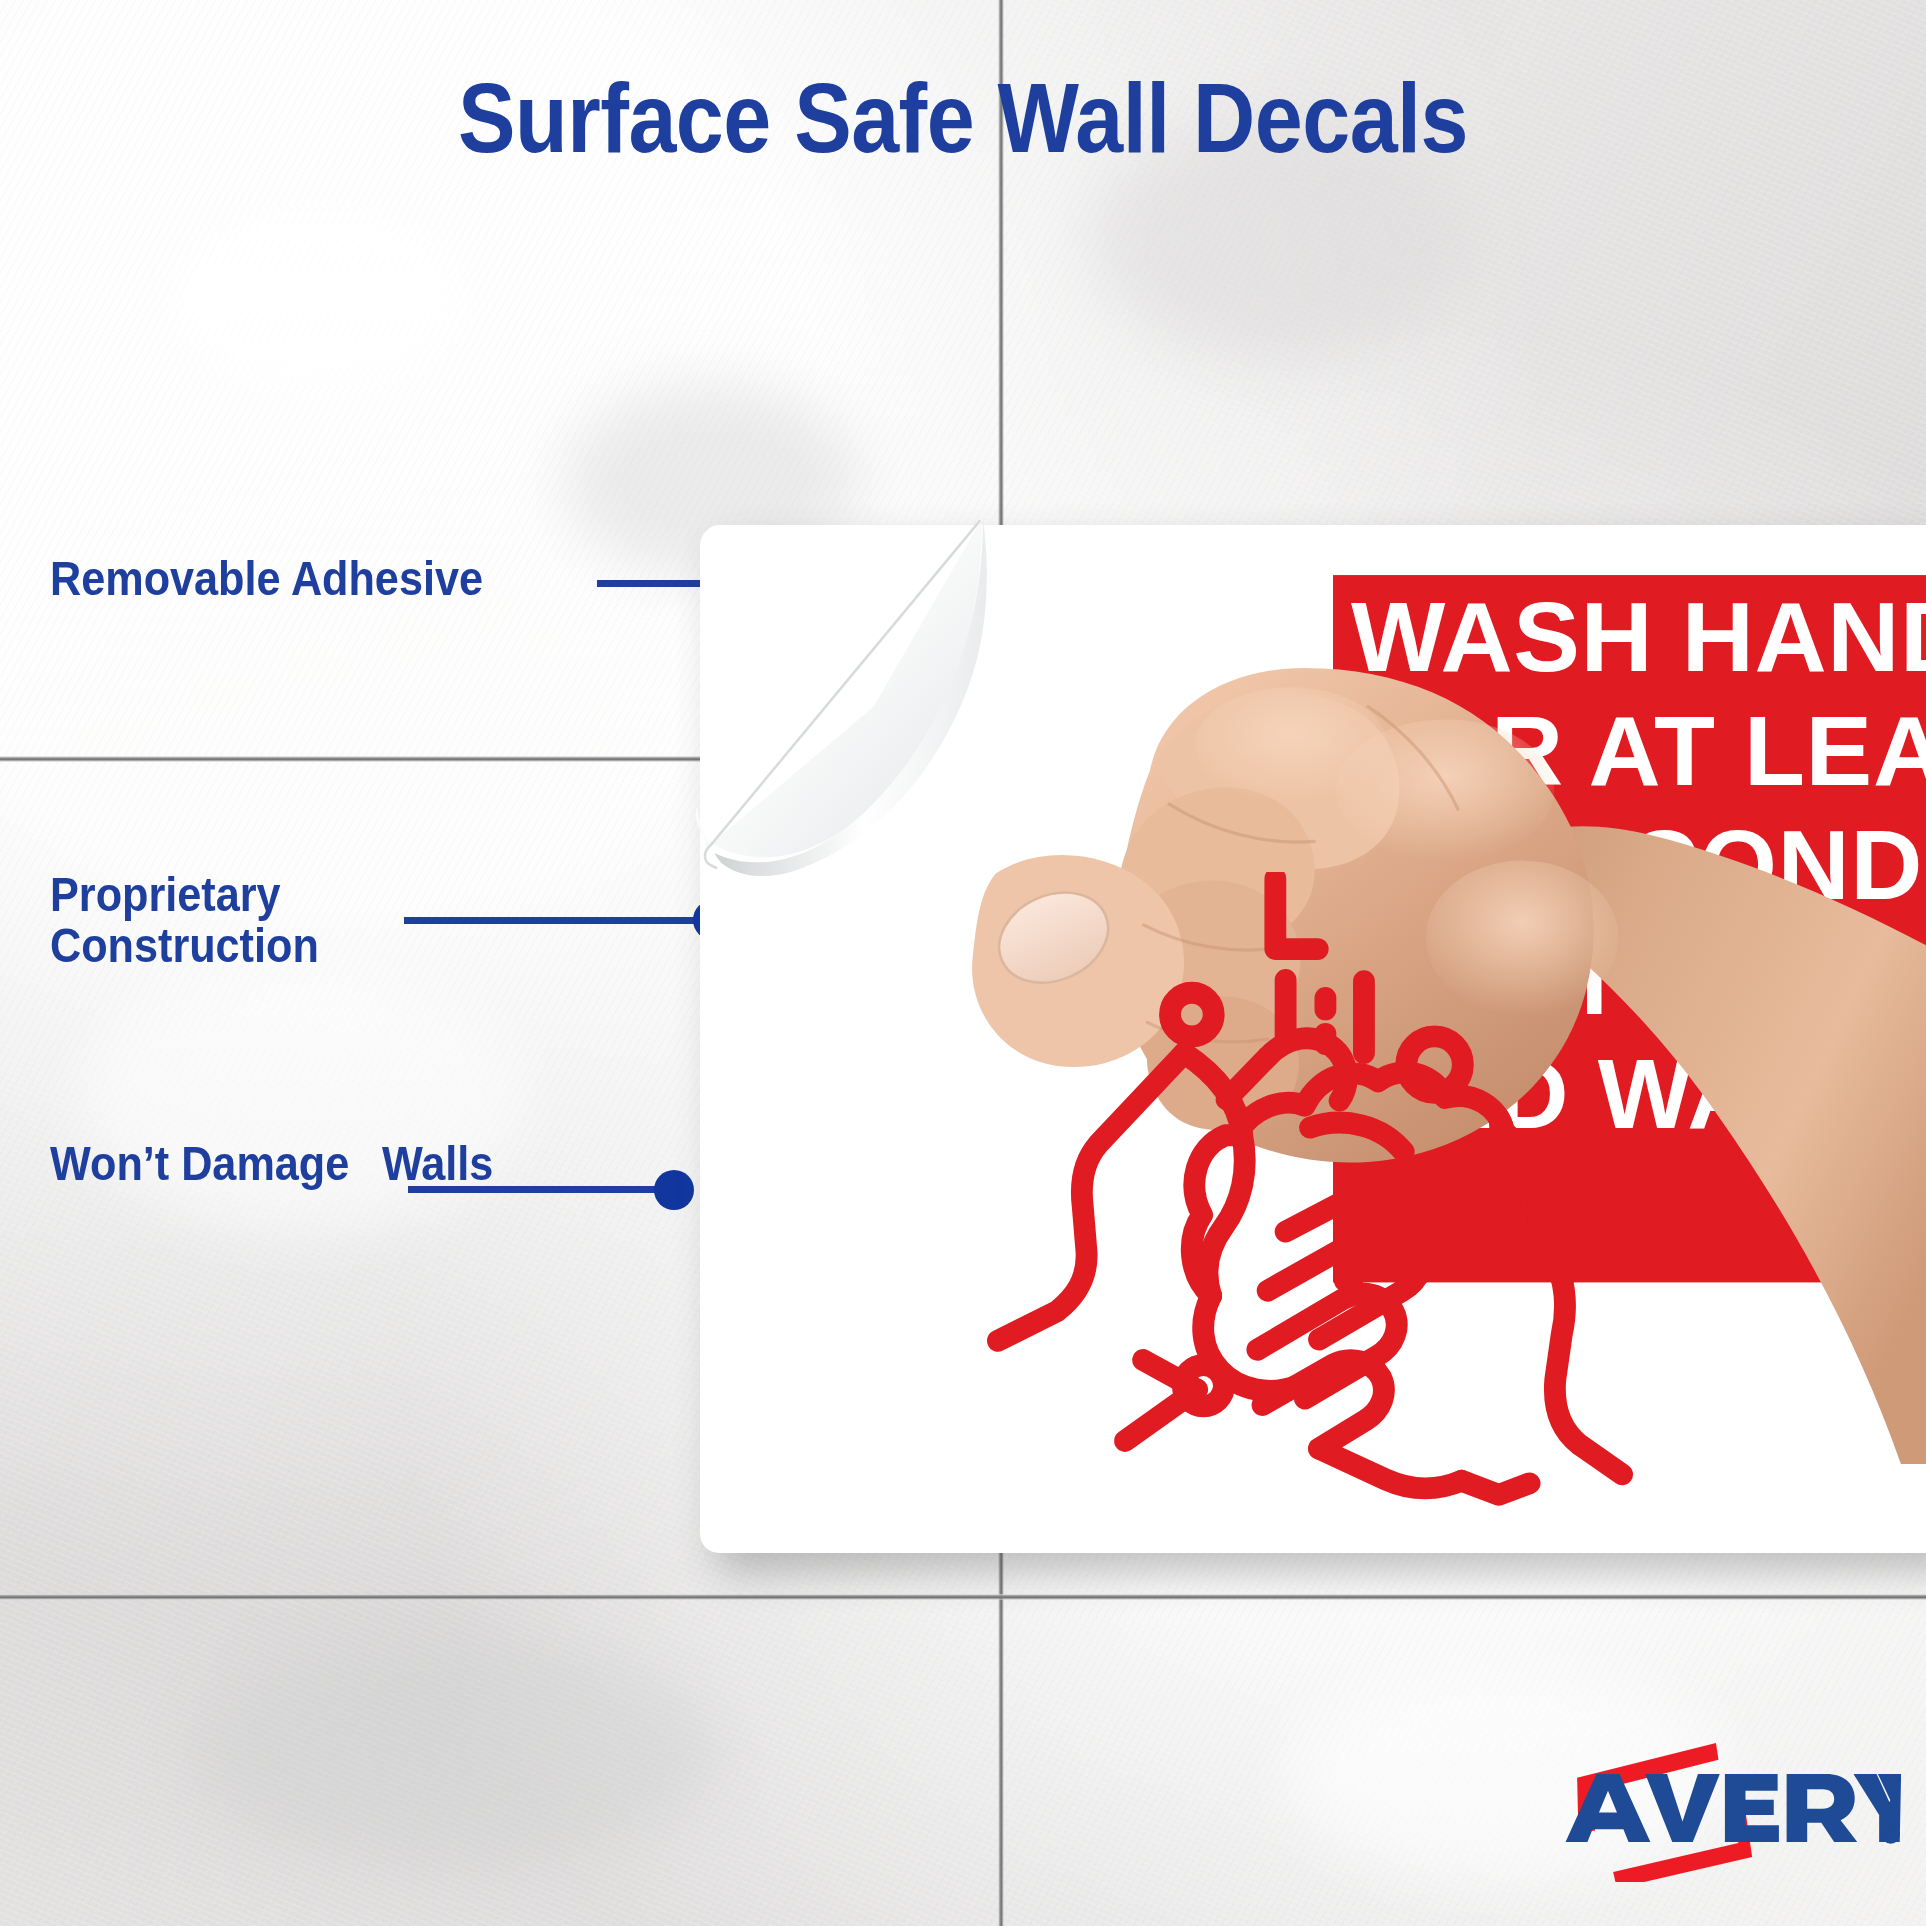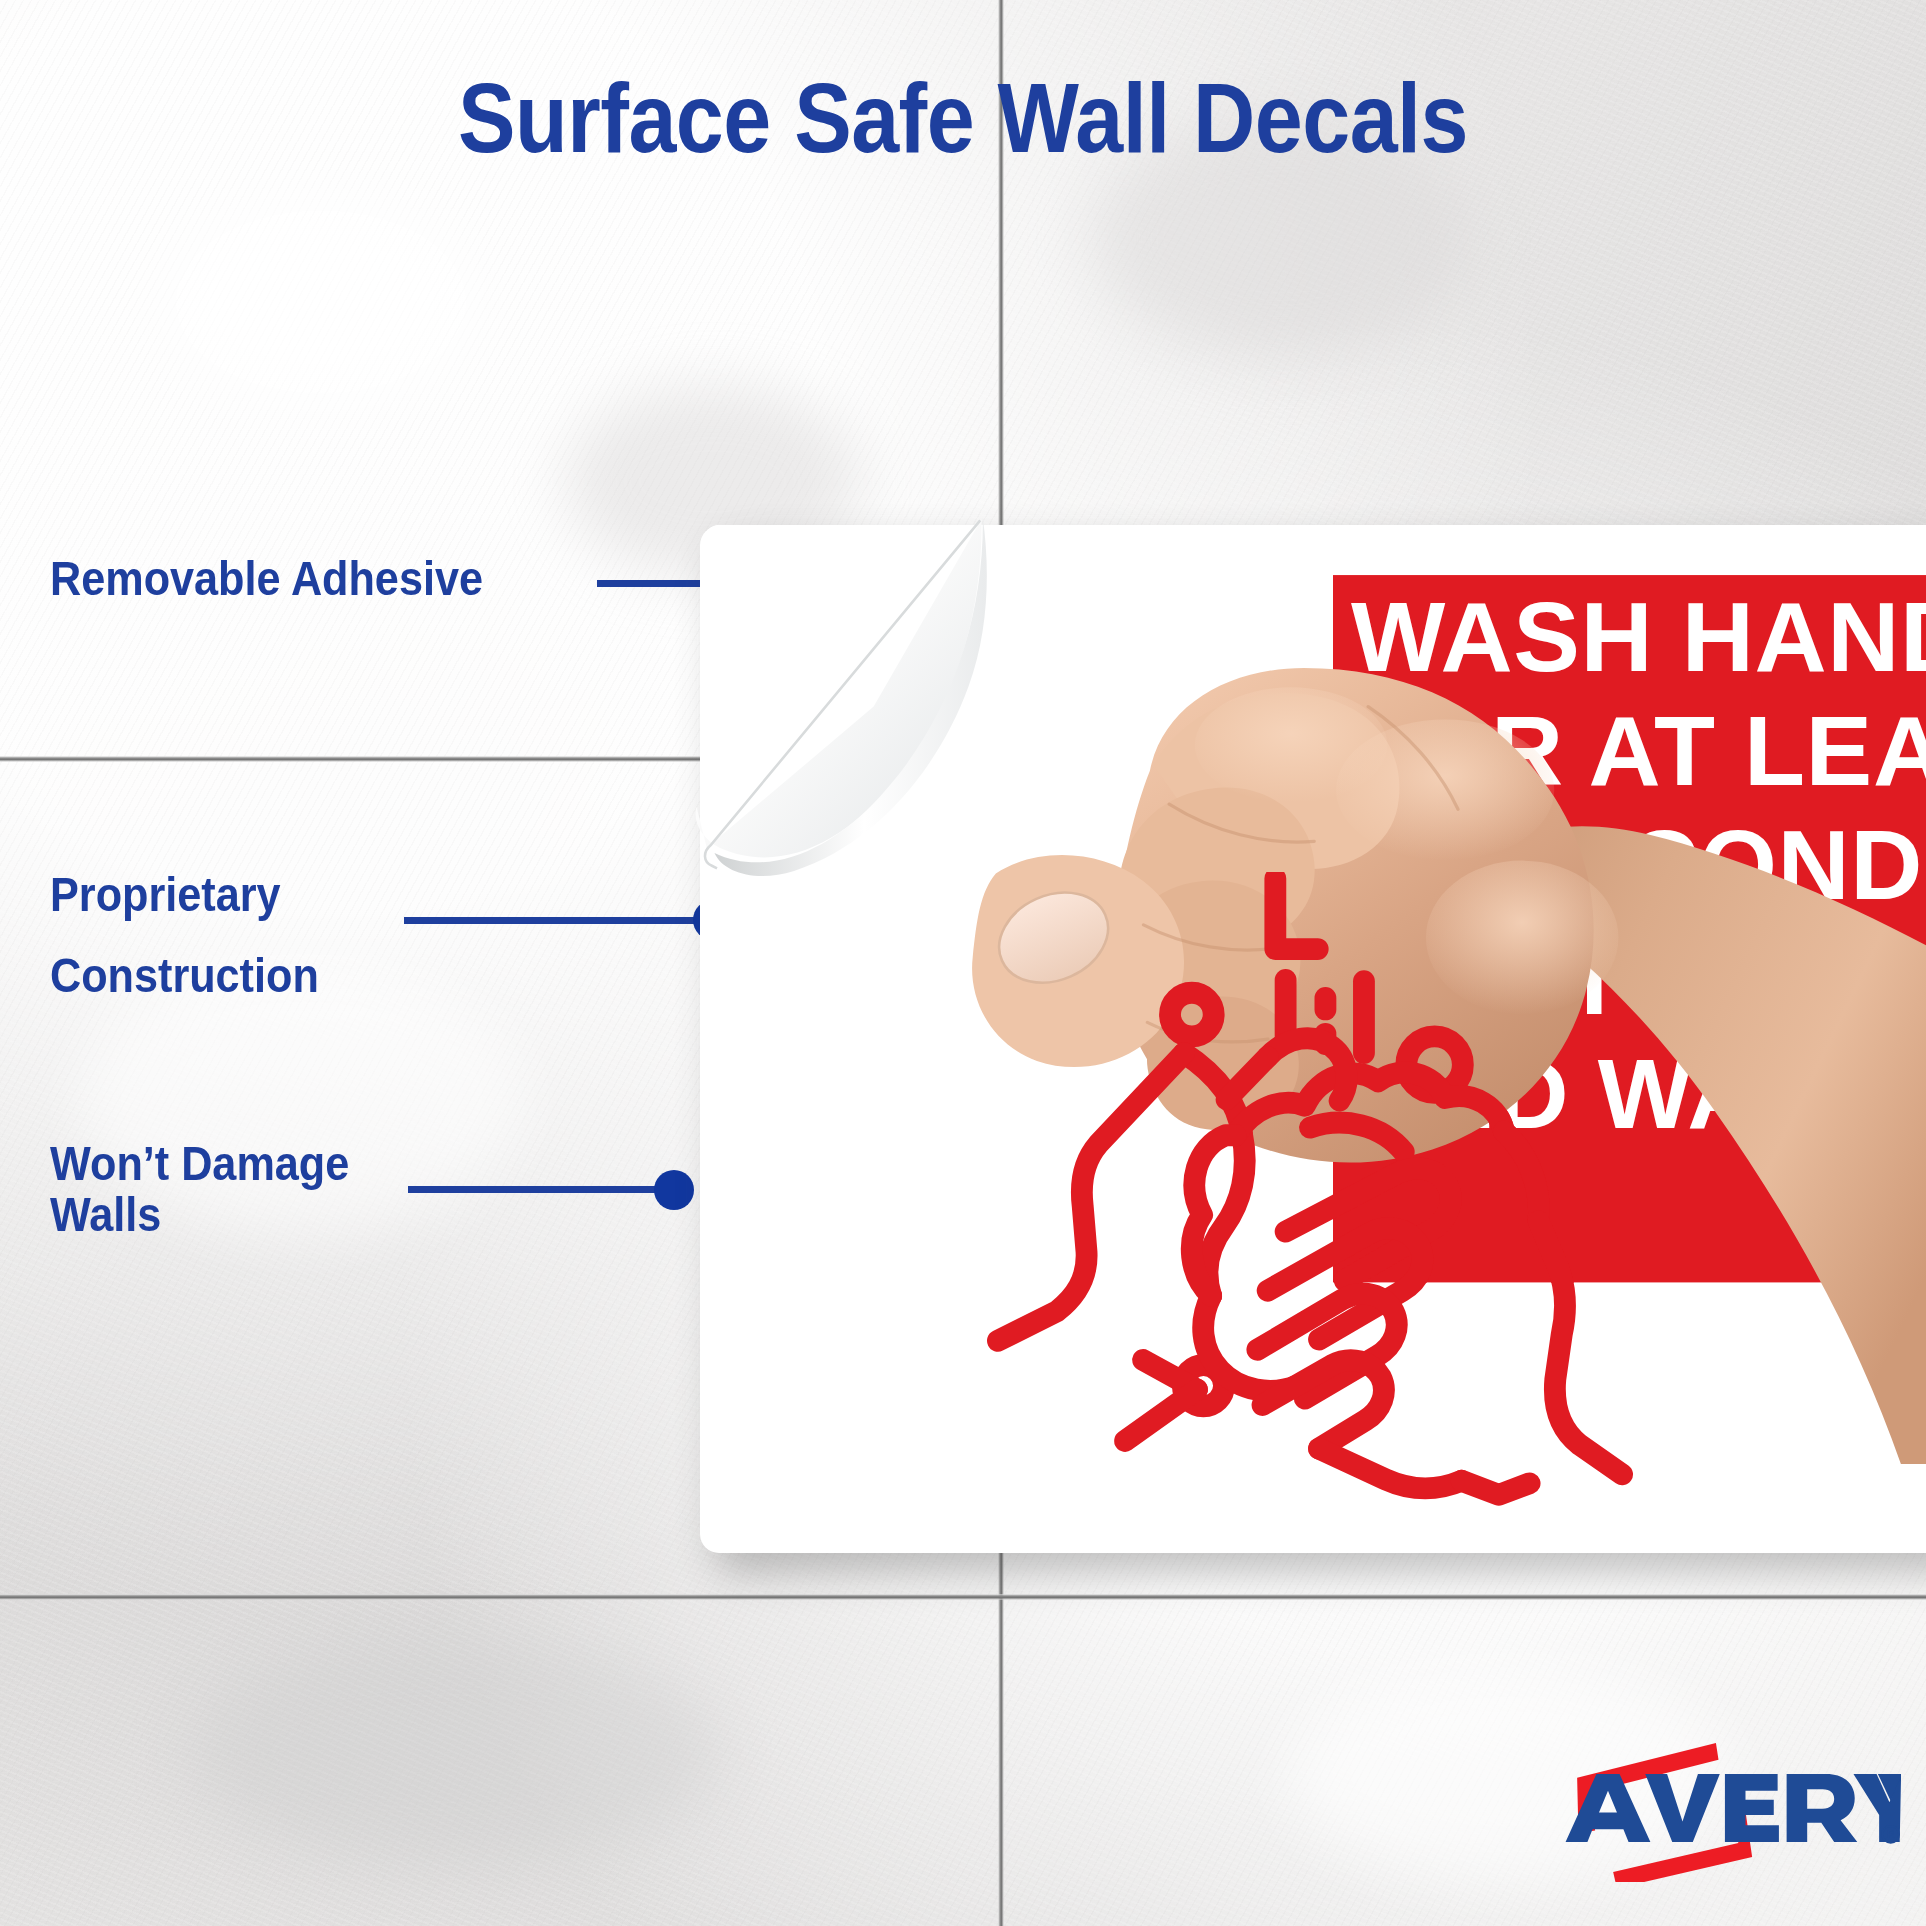--- a/index.html
+++ b/index.html
@@ -111,28 +111,28 @@
   <div class="grout-h" style="top:1594px;"></div>
 
   <div class="title">Surface Safe Wall Decals</div>
 
   <div class="callout" style="left:50px;top:553px;">
     <div class="label">Removable Adhesive</div>
   </div>
   <div class="leader" style="left:597px;top:580px;width:284px;"></div>
   <div class="leader-dot" style="left:870px;top:561px;"></div>
 
-  <div class="callout" style="left:50px;top:869px;flex-direction:column;align-items:flex-start;gap:30px;">
+  <div class="callout" style="left:50px;top:869px;flex-direction:column;align-items:flex-start;">
     <div class="label">Proprietary</div>
     <div class="label">Construction</div>
   </div>
   <div class="leader" style="left:404px;top:917px;width:305px;"></div>
   <div class="leader-dot" style="left:693px;top:900px;"></div>
 
-  <div class="callout" style="left:50px;top:1138px;flex-direction:column;align-items:flex-start;">
+  <div class="callout" style="left:50px;top:1138px;align-items:flex-start;">
     <div class="label">Won’t Damage</div>
     <div class="label">Walls</div>
   </div>
   <div class="leader" style="left:408px;top:1186px;width:273px;"></div>
   <div class="leader-dot" style="left:654px;top:1170px;"></div>
 
   <div class="decal-shadow"></div>
   <div class="decal">
 
     <svg class="decal-red" viewBox="0 0 1940 1600" preserveAspectRatio="none">

